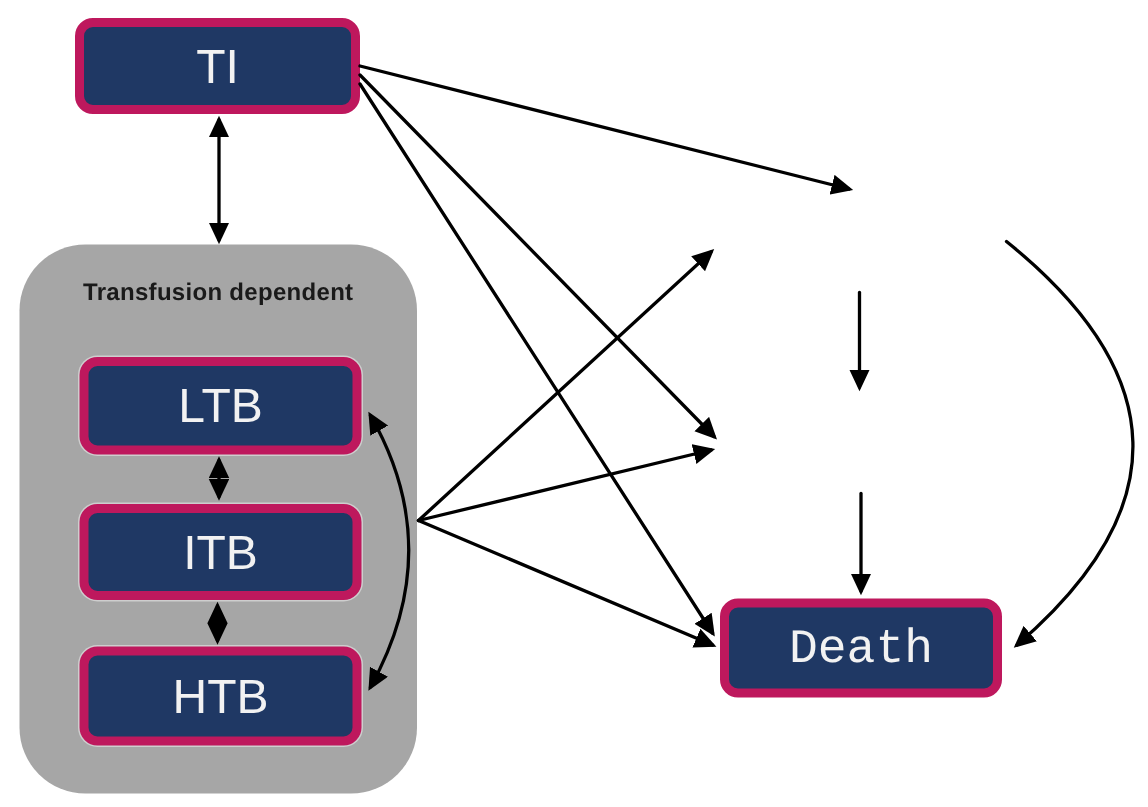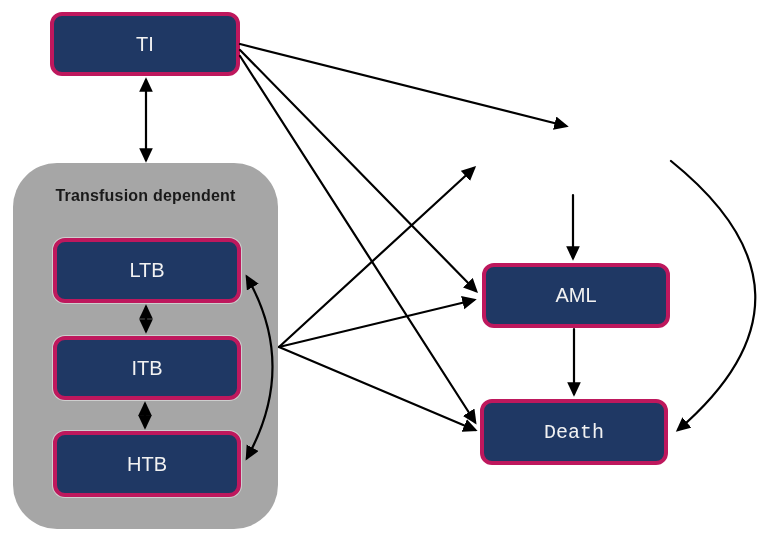--- a/index.html
+++ b/index.html
@@ -22,27 +22,27 @@
     text-align:center;
     font-size:16px;
     font-weight:bold;
     color:var(--group-text,#1a1a1a);
     letter-spacing:0.2px;
   }
   .node{
     position:absolute;
     background:var(--node-fill,#1f3864);
     color:var(--node-text,#f2f2f2);
-    border:4px solid #be185d;
+    border:6px solid #be185d;
     box-shadow:0 0 0 1px rgba(255,255,255,0.45);
     border-radius:12px;
     display:flex;
     align-items:center;
     justify-content:center;
-    font-size:20px;
+    font-size:32px;
     box-sizing:border-box;
     z-index:2;
   }
   svg.edge-layer{
     position:absolute;
     left:0;top:0;
     width:765px;height:538px;
     z-index:3;
     pointer-events:none;
   }
@@ -72,23 +72,20 @@
 
   <div class="node" style="left:53px;  top:336px; width:188px; height:64px;">
     <span>ITB</span>
   </div>
 
   <div class="node" style="left:53px;  top:431px; width:188px; height:66px;">
     <span>HTB</span>
   </div>
 
 
-  <div class="node" style="left:482px; top:263px; width:188px; height:65px;">
-    <span>AML</span>
-  </div>
 
   <div class="node" style="left:480px; top:399px; width:188px; height:66px;font-family:Liberation Mono, monospace;">
     <span>Death</span>
   </div>
 
   <svg class="edge-layer" viewBox="0 0 765 538" xmlns="http://www.w3.org/2000/svg">
     <defs>
       <marker id="arrow" markerWidth="7" markerHeight="6.4" refX="5.3" refY="3.1" orient="auto-start-reverse" markerUnits="strokeWidth">
         <path d="M0,0 L6.6,3.1 L0,6.2 z" fill="#000000"></path>
       </marker>

